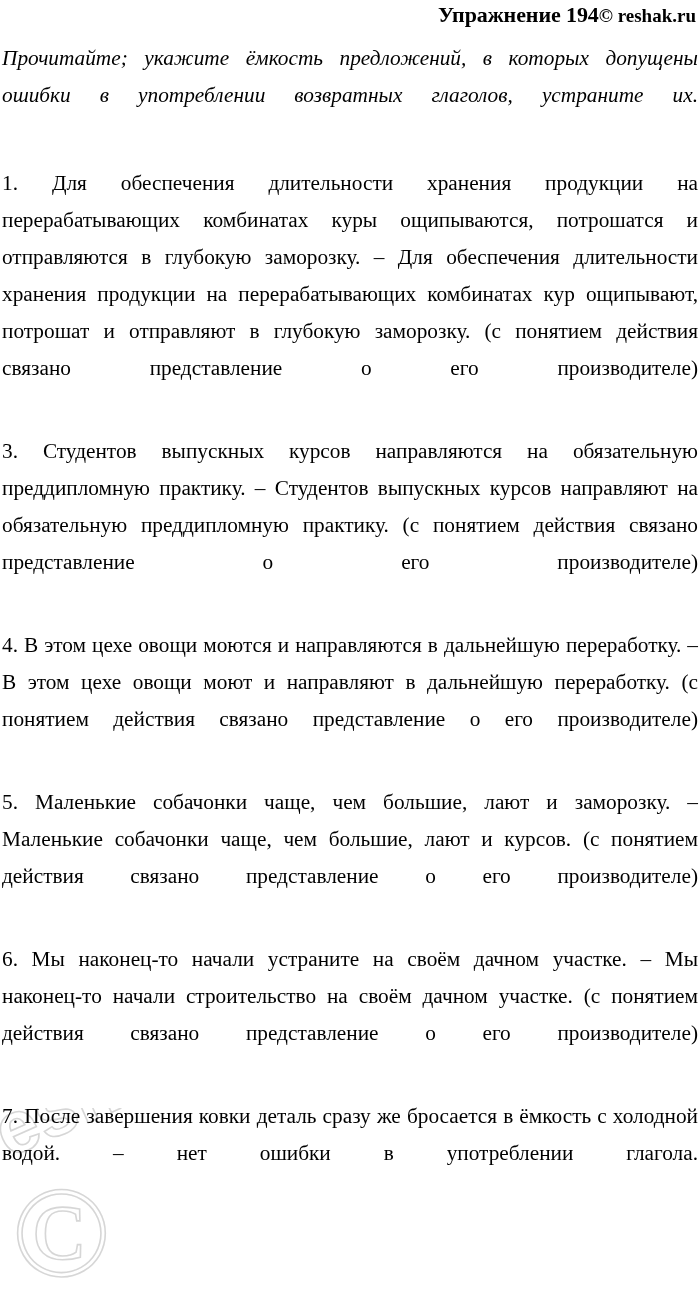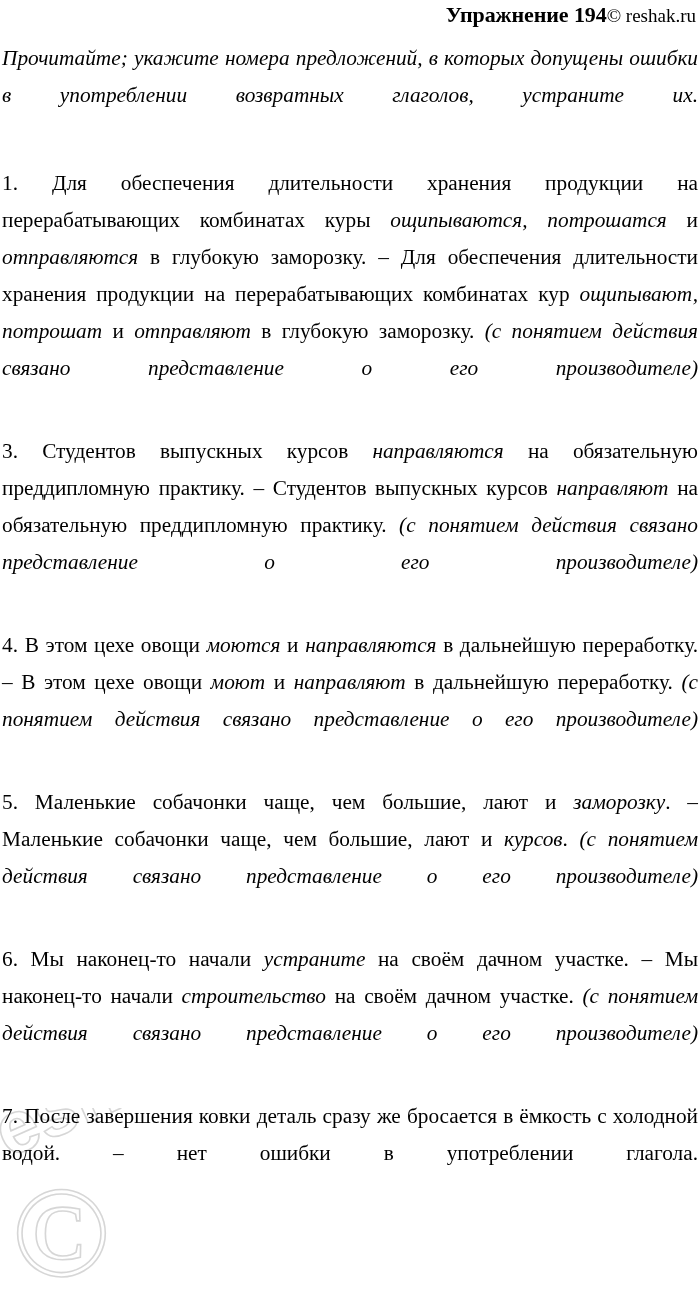--- a/index.html
+++ b/index.html
@@ -51,21 +51,21 @@
     line-height: 26px;
   }
   .doc-title {
     font-size: 22px;
     font-weight: bold;
     letter-spacing: -0.1px;
     white-space: nowrap;
   }
   .copyright {
     font-size: 19px;
-    font-weight: normal;
+    font-weight: bold;
     white-space: nowrap;
     padding-right: 2px;
   }
 
   
   .content {
     position: relative;
     z-index: 2;
     margin-top: 12px;
   }
@@ -79,21 +79,21 @@
     word-spacing: 0.2px;
   }
   p.para:last-child { margin-bottom: 0; }
 
   p.prompt {
     font-style: italic;
     margin-bottom: 14px;
   }
 
   
-  .it { font-style: italic; }
+  .it { }
 
   
   .para::after {
     content: "";
     display: inline-block;
     width: 100%;
   }
 </style>
 </head>
 <body>
@@ -109,21 +109,21 @@
     </svg>
   </div>
 
   <div class="header">
     <div class="doc-title">Упражнение 194</div>
     <div class="copyright">© reshak.ru</div>
   </div>
 
   <div class="content">
 
-    <p class="para prompt">Прочитайте; укажите номера предложений, в которых допущены ошибки в употреблении возвратных глаголов, устраните их.</p>
+    <p class="para prompt">Прочитайте; укажите ёмкость предложений, в которых допущены ошибки в употреблении возвратных глаголов, устраните их.</p>
 
     <p class="para"><span>1.</span> <span>Для обеспечения длительности хранения продукции на перерабатывающих комбинатах куры </span><span class="it">ощипываются, потрошатся</span><span> и </span><span class="it">отправляются</span><span> в глубокую заморозку. – Для обеспечения длительности хранения продукции на перерабатывающих комбинатах кур </span><span class="it">ощипывают, потрошат</span><span> и </span><span class="it">отправляют</span><span> в глубокую заморозку. </span><span class="it">(с понятием действия связано представление о его производителе)</span></p>
 
 
     <p class="para"><span>3.</span> <span>Студентов выпускных курсов </span><span class="it">направляются</span><span> на обязательную преддипломную практику. – Студентов выпускных курсов </span><span class="it">направляют</span><span> на обязательную преддипломную практику. </span><span class="it">(с понятием действия связано представление о его производителе)</span></p>
 
     <p class="para"><span>4.</span> <span>В этом цехе овощи </span><span class="it">моются</span><span> и </span><span class="it">направляются</span><span> в дальнейшую переработку. – В этом цехе овощи </span><span class="it">моют</span><span> и </span><span class="it">направляют</span><span> в дальнейшую переработку. </span><span class="it">(с понятием действия связано представление о его производителе)</span></p>
 
     <p class="para"><span>5.</span> <span>Маленькие собачонки чаще, чем большие, лают и </span><span class="it">заморозку</span><span>. – Маленькие собачонки чаще, чем большие, лают и </span><span class="it">курсов</span><span>. </span><span class="it">(с понятием действия связано представление о его производителе)</span></p>
 

